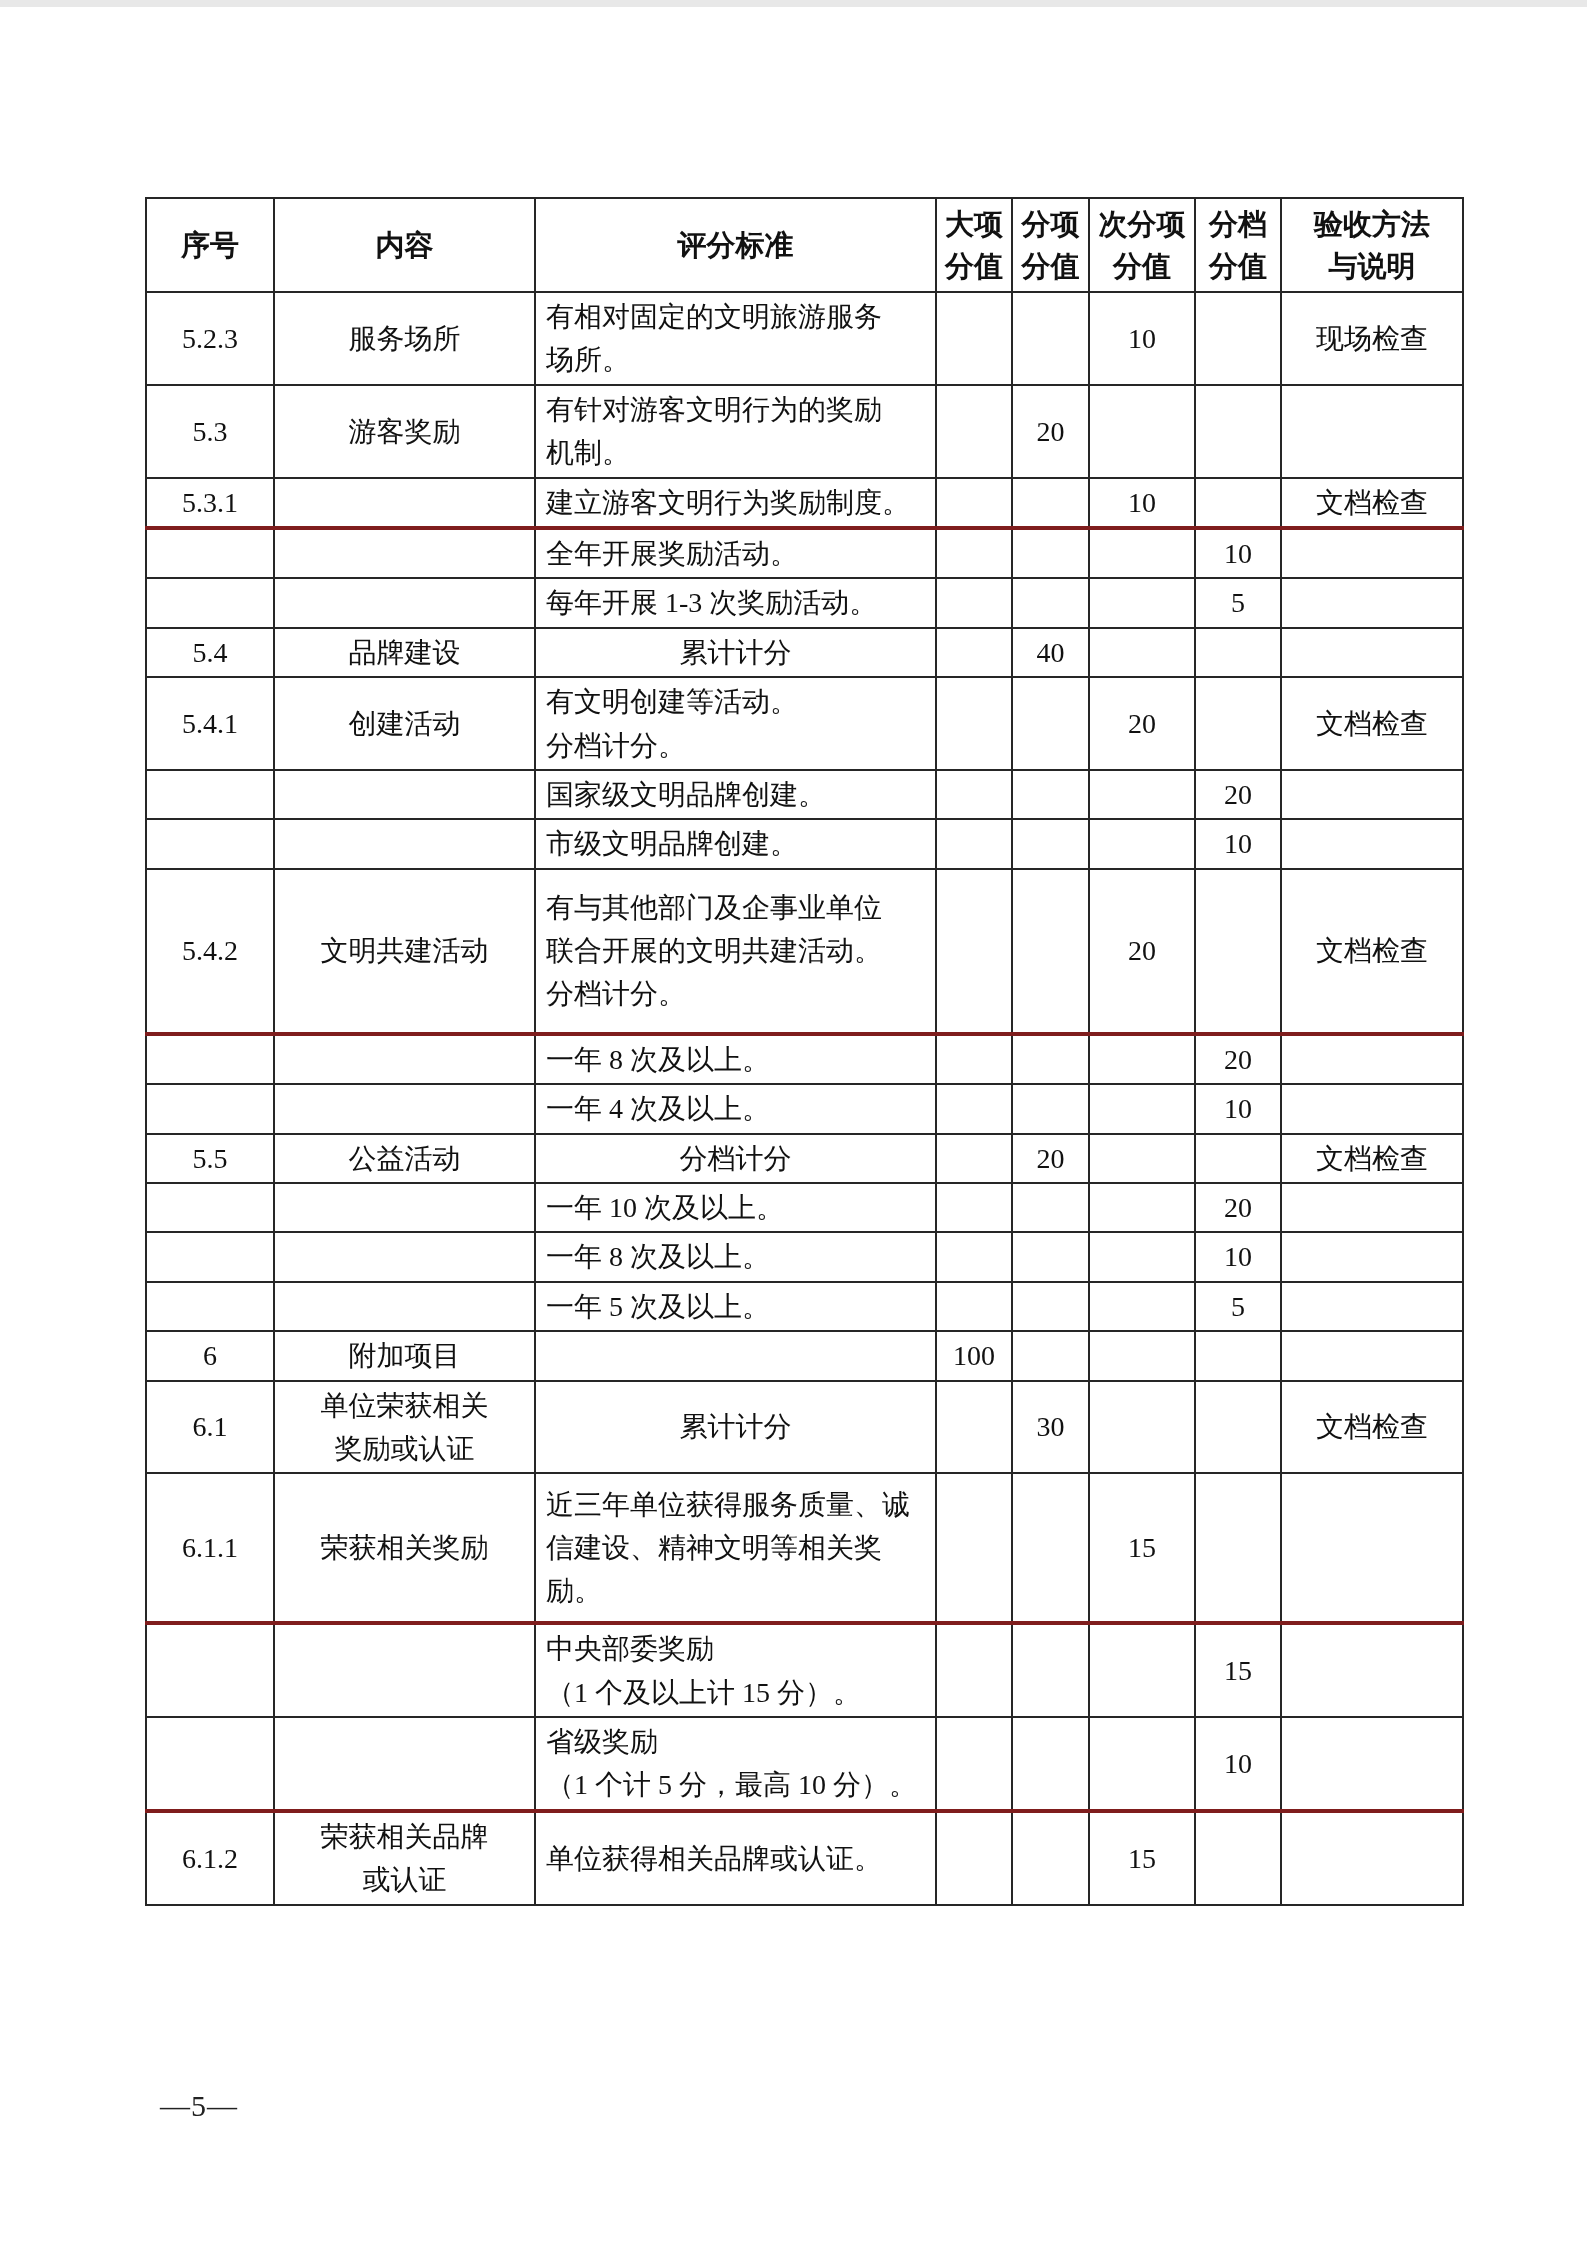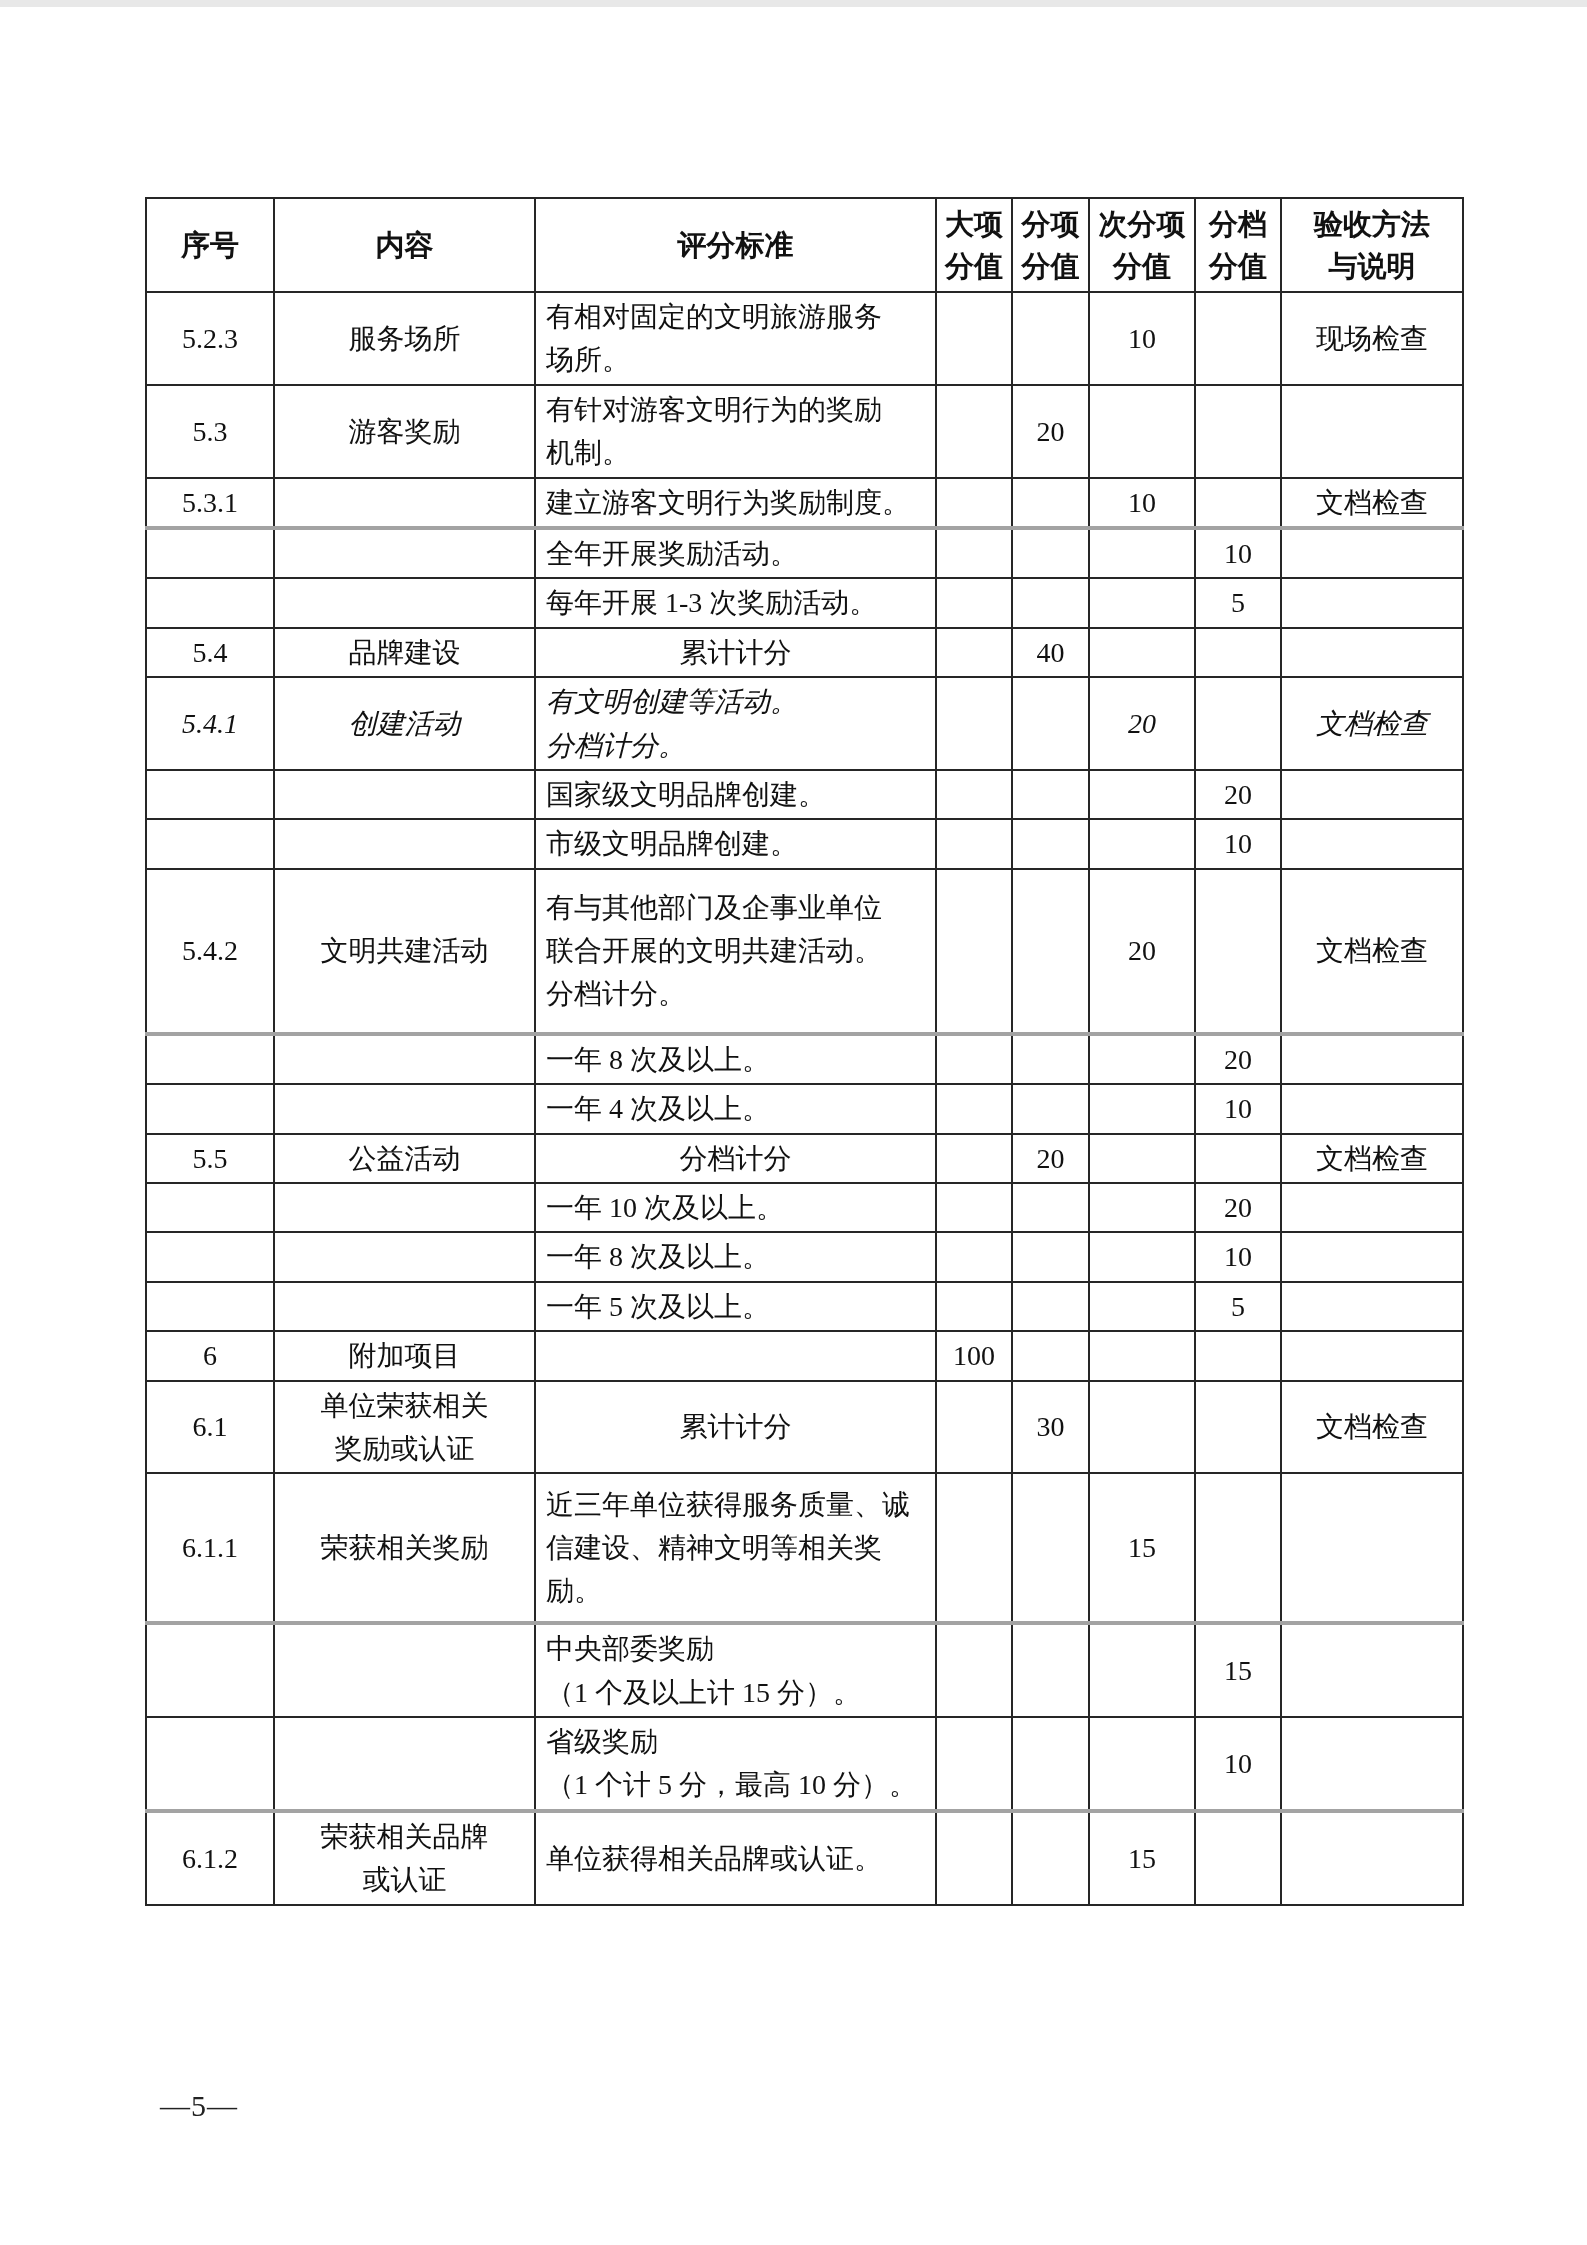--- a/index.html
+++ b/index.html
@@ -46,21 +46,21 @@
   .score-table td {
     text-align: center;
   }
   .score-table td.criteria {
     text-align: left;
   }
   .score-table td.criteria.center {
     text-align: center;
   }
   .score-table tr.thick-top td {
-    border-top: 4px solid #a3a3a3;
+    border-top: 4px solid #7f1d1d;
   }
   .page-footer {
     position: absolute;
     left: 160px;
     top: 2082px;
     font-size: 30px;
     color: #222222;
     letter-spacing: 1px;
   }
 </style>
@@ -153,21 +153,21 @@
         <tr style="height: 46px;">
           <td>5.4</td>
           <td>品牌建设</td>
           <td class="criteria center">累计计分</td>
           <td></td>
           <td>40</td>
           <td></td>
           <td></td>
           <td></td>
         </tr>
-        <tr style="height: 84px; font-style: italic;">
+        <tr style="height: 84px;">
           <td>5.4.1</td>
           <td>创建活动</td>
           <td class="criteria">有文明创建等活动。
 分档计分。</td>
           <td></td>
           <td></td>
           <td>20</td>
           <td></td>
           <td>文档检查</td>
         </tr>

